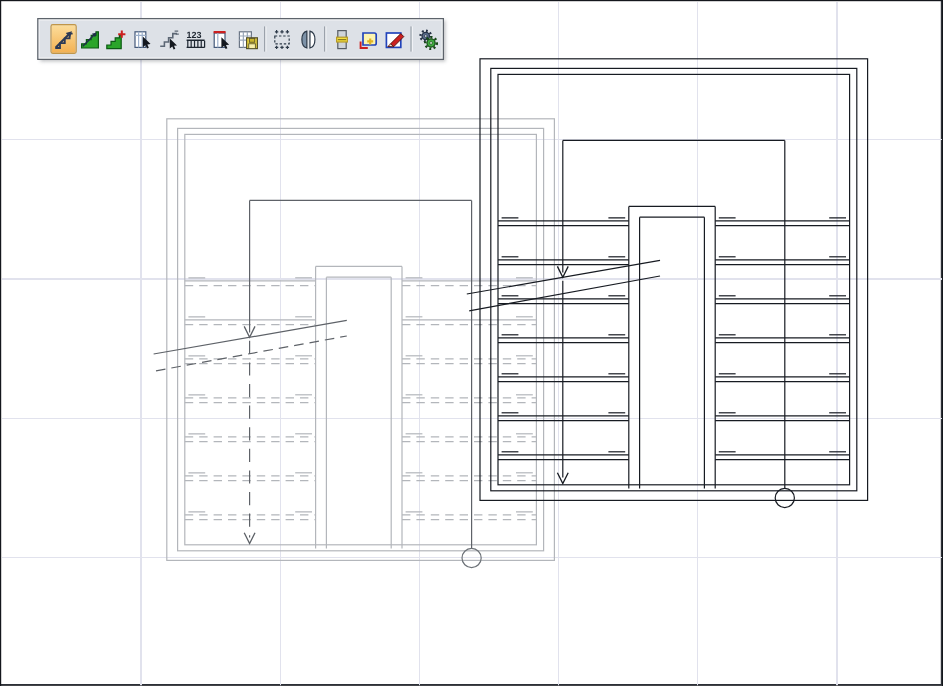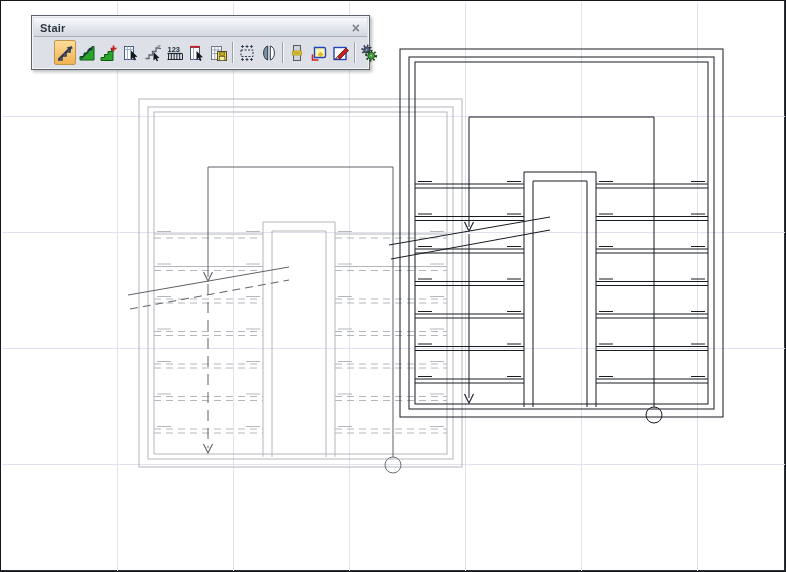--- a/index.html
+++ b/index.html
@@ -17,21 +17,21 @@
     box-sizing:border-box;
   }
   .titlebar {
     height:17px; padding:1px 5px 0 6px; margin:1px 1px 0 1px;
     background:linear-gradient(#f6f8fa,#d2d8e0);
     border-bottom:1px solid #a9afb8;
     display:flex; align-items:center; justify-content:space-between;
   }
   .title { font-size:11px; font-weight:bold; color:#2e3640; letter-spacing:0.2px; }
   .close { color:#7a828b; font-size:14px; line-height:12px; font-weight:bold; cursor:default; padding:0 2px; }
-  .btnrow { display:flex; align-items:center; padding:3px 2px 3px 21px; }
+  .btnrow { display:flex; align-items:center; padding:3px 2px 3px 9px; }
   .tbtn {
     width:23px; height:25px; display:flex; align-items:center; justify-content:center;
     background:transparent; border:1px solid transparent; box-sizing:border-box; padding:0;
     border-radius:2px;
   }
   .sep { width:0; height:21px; border-left:1px solid #9ba2ab; border-right:1px solid #f6f7f9; margin:0 2px; }
 </style>
 </head>
 <body>
 
@@ -197,24 +197,20 @@
         <polyline points="64.5,345 69,354 73.5,345" fill="none" stroke="#171b22" stroke-width="1.1"></polyline>
         <line x1="69" y1="68" x2="254" y2="68" stroke="#171b22" stroke-width="1" fill="none"></line>
         <line x1="254" y1="68" x2="254" y2="358" stroke="#171b22" stroke-width="1" fill="none"></line>
         <circle cx="254" cy="366" r="8" fill="none" stroke="#171b22" stroke-width="1"></circle>
         <line x1="-11" y1="196" x2="150" y2="168" stroke="#171b22" stroke-width="1" fill="none"></line>
         <line x1="-9" y1="210" x2="150" y2="181" stroke="#171b22" stroke-width="1" fill="none"></line>
       </g>
     </svg>
 
   <div class="palette">
-    <div class="titlebar">
-      <span class="title">Stair</span>
-      <span class="close">×</span>
-    </div>
     <div class="btnrow" id="btnrow">
         <button class="tbtn" style="background: linear-gradient(rgb(252, 221, 155), rgb(243, 177, 82)); border: 1px solid rgb(192, 150, 74);">
           <svg width="20" height="20" viewBox="0 0 20 20">
             <path d="M3 17 L7 17 L7 13 L11 13 L11 9 L15 9 L15 5 L17.5 5" fill="none" stroke="#2c3a55" stroke-width="1.5"></path>
      <line x1="3.5" y1="16.5" x2="14" y2="6" stroke="#2c3a55" stroke-width="1.8"></line>
      <polygon points="17,3 11.8,4.6 15.4,8.2" fill="#2c3a55"></polygon>
           </svg>
         </button>
         <button class="tbtn">
           <svg width="20" height="20" viewBox="0 0 20 20">

